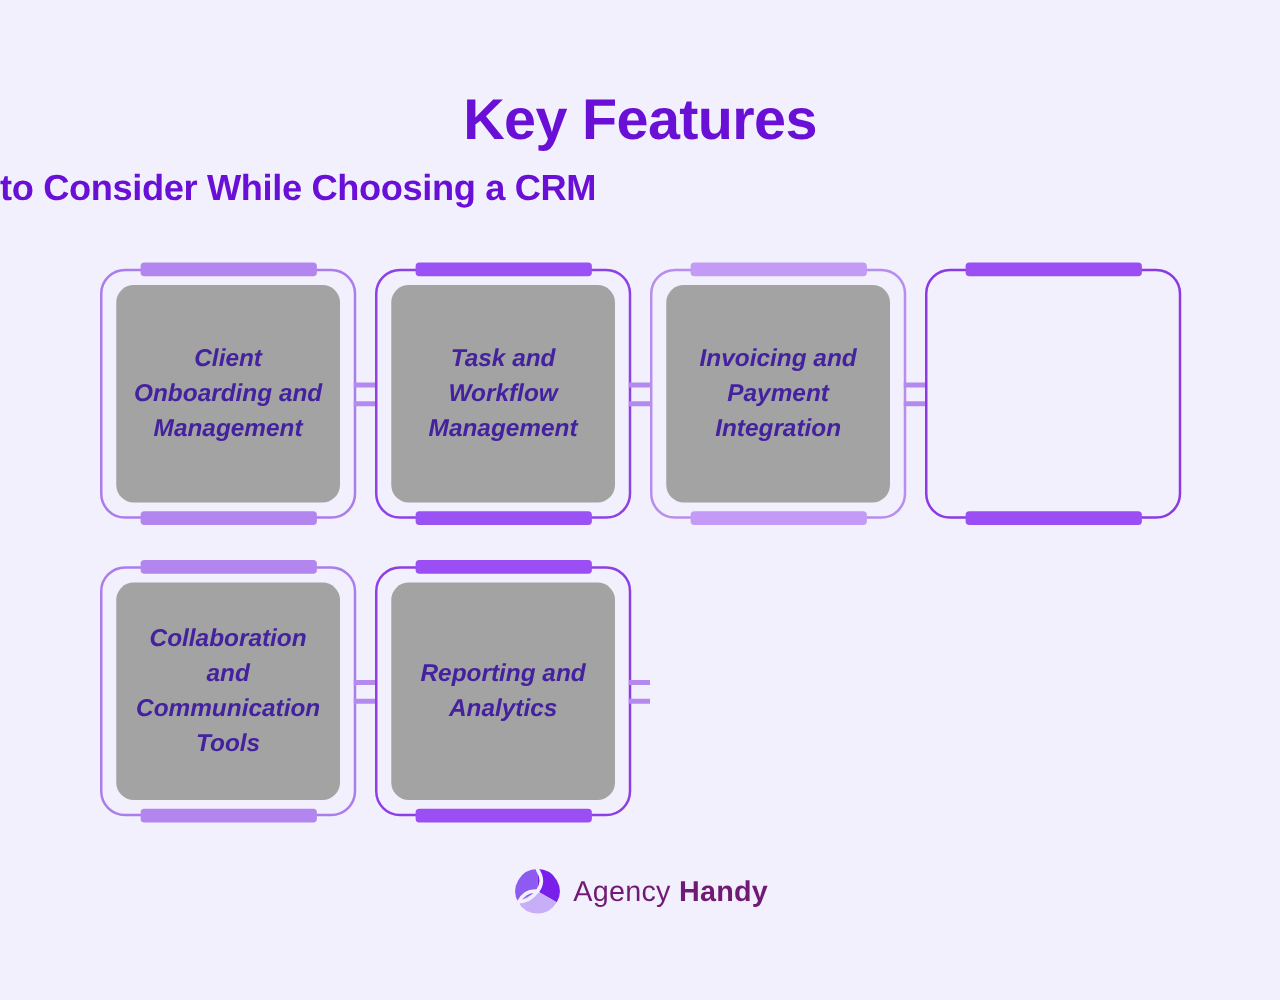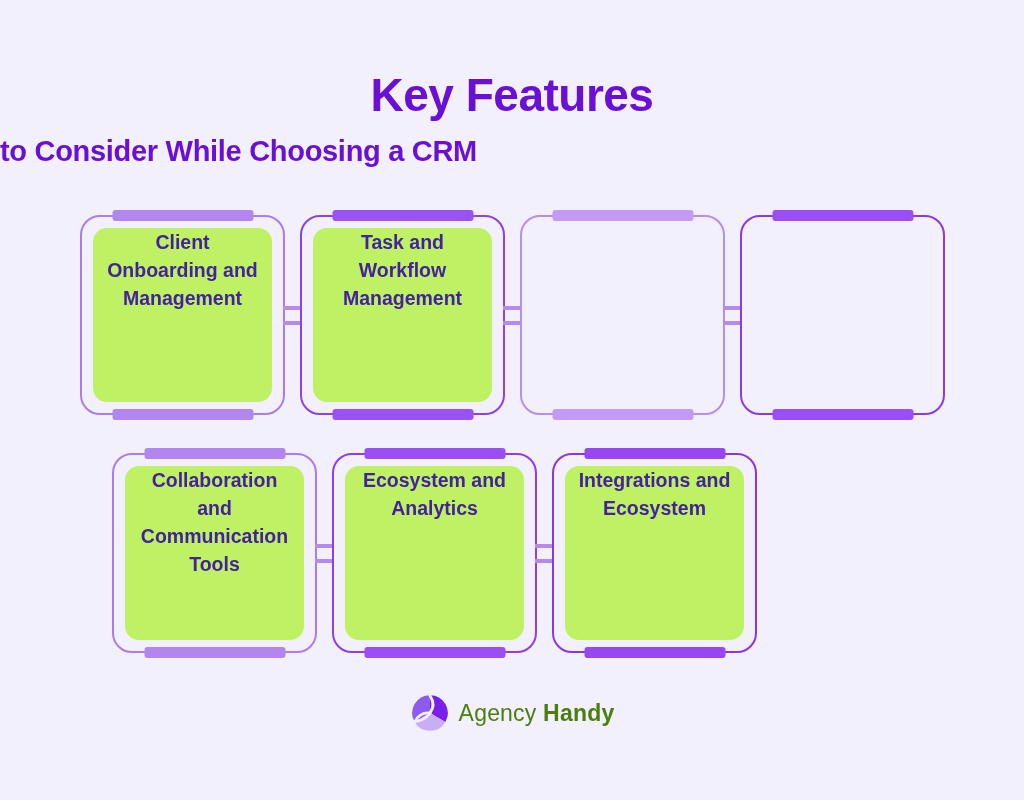--- a/index.html
+++ b/index.html
@@ -19,33 +19,33 @@
   }
   .subtitle {
     position: absolute; top: 137px; left: 0; right: 0;
     text-align: left;
     font-size: 29px; font-weight: 800; letter-spacing: -0.3px;
     color: #6a10d6; line-height: 1;
   }
 
   .row { position: absolute; left: 80px; display: flex; gap: 15px; }
   .row-1 { top: 215px; }
-  .row-2 { top: 453px; margin-left: 32px; }
+  .row-2 { top: 453px; }
 
   .card {
     position: relative;
     width: 205px; height: 200px;
     border: 2px solid var(--border-color, #a97cea);
     border-radius: 20px;
   }
   .card-inner {
     position: absolute; inset: 11px;
-    background: #bef264;
+    background: #a3a3a3;
     border-radius: 14px;
-    display: flex; justify-content: center;
+    display: flex; align-items: center; justify-content: center; font-style: italic;
   }
   .card-label {
     color: #44219e;
     font-size: 19.5px; font-weight: 700;
     line-height: 28px; text-align: center;
     white-space: pre-line;
     padding: 0 8px;
   }
   .bar {
     position: absolute; left: 50%; transform: translateX(-50%);
@@ -65,21 +65,21 @@
     border-bottom: 4px solid #b48af0;
     z-index: 1;
   }
 
   .footer {
     position: absolute; top: 693px; left: 0; right: 0;
     display: flex; align-items: center; justify-content: center;
     gap: 9px;
   }
   .logo-icon { display: block; }
-  .brand { font-size: 23px; color: #4d7c0f; letter-spacing: 0.2px; }
+  .brand { font-size: 23px; color: #701a75; letter-spacing: 0.2px; }
   .brand .light { font-weight: 400; }
   .brand .bold { font-weight: 700; }
 </style>
 </head>
 <body>
 
 <div class="page">
 
   <h1 class="title">Key Features</h1>
   <h2 class="subtitle">to Consider While Choosing a CRM</h2>
@@ -101,20 +101,25 @@
       <div class="card-inner">
         <div class="card-label">Task and
 Workflow
 Management</div>
       </div>
       <span class="connector"></span>
     </div>
     <div class="card" style="--bar-color: #c39bf6; --border-color: #b78ded;">
       <span class="bar bar-top"></span>
       <span class="bar bar-bottom"></span>
+      <div class="card-inner">
+        <div class="card-label">Invoicing and
+Payment
+Integration</div>
+      </div>
       <span class="connector"></span>
     </div>
     <div class="card" style="--bar-color: #9a4ef3; --border-color: #8b3ae4;">
       <span class="bar bar-top"></span>
       <span class="bar bar-bottom"></span>
     </div>
   </div>
 
   <div class="row row-2">
     <div class="card" style="--bar-color: #b285ef; --border-color: #aa7deb;">
@@ -124,32 +129,24 @@
         <div class="card-label">Collaboration and
 Communication
 Tools</div>
       </div>
       <span class="connector"></span>
     </div>
     <div class="card" style="--bar-color: #9a4ef3; --border-color: #8d3fe5;">
       <span class="bar bar-top"></span>
       <span class="bar bar-bottom"></span>
       <div class="card-inner">
-        <div class="card-label">Ecosystem and
+        <div class="card-label">Reporting and
 Analytics</div>
       </div>
       <span class="connector"></span>
-    </div>
-    <div class="card" style="--bar-color: #9746f1; --border-color: #8a36e2;">
-      <span class="bar bar-top"></span>
-      <span class="bar bar-bottom"></span>
-      <div class="card-inner">
-        <div class="card-label">Integrations and
-Ecosystem</div>
-      </div>
     </div>
   </div>
 
   <div class="footer">
     <svg class="logo-icon" width="40" height="40" viewBox="0 0 36 36" aria-hidden="true">
       <path d="M18 18 L18 2 A16 16 0 0 0 4.14 26 Z" fill="#8d5bf0"></path>
       <path d="M18 18 L31.86 26 A16 16 0 0 0 18 2 Z" fill="#7a1ee9"></path>
       <path d="M18 18 L4.14 26 A16 16 0 0 0 31.86 26 Z" fill="#c7aef7"></path>
       <g stroke="#f2f0fc" stroke-width="2.6" fill="none" stroke-linecap="round">
         <path d="M18 18 Q23.5 10.5 18 2.5"></path>

